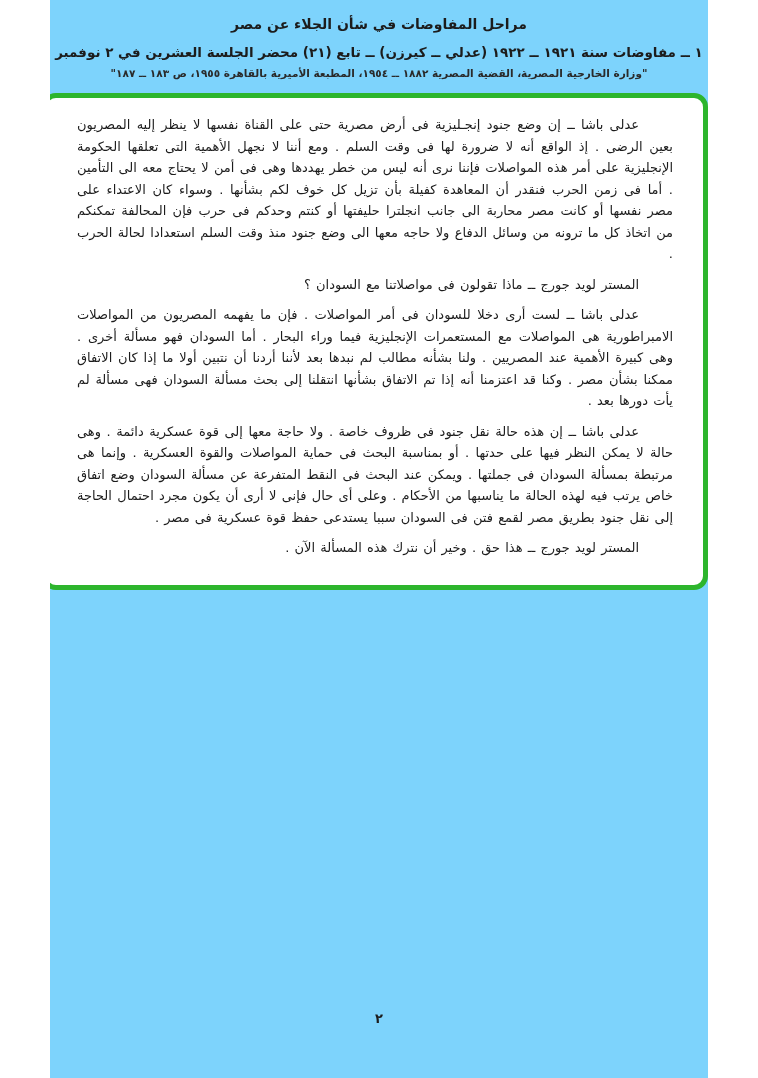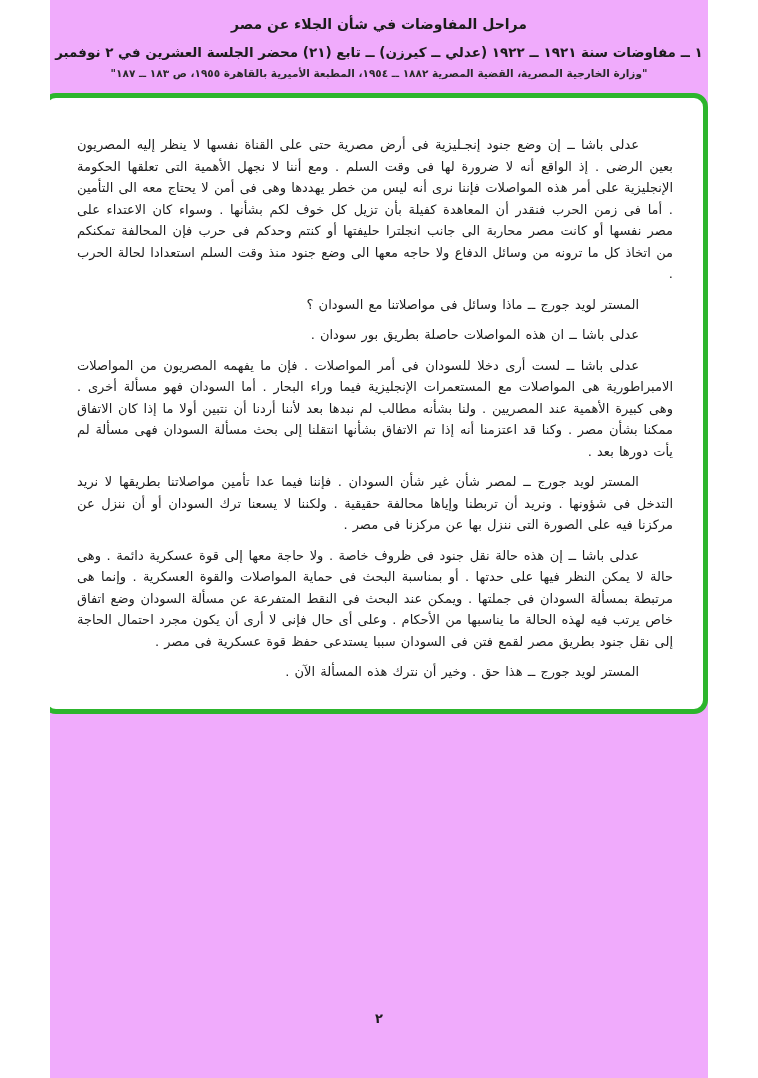--- a/index.html
+++ b/index.html
@@ -5,21 +5,21 @@
   html, body {
     margin: 0;
     padding: 0;
     background: #ffffff;
   }
   .page {
     position: relative;
     width: 658px;
     height: 1078px;
     margin: 0 auto;
-    background: #f0abfc;
+    background: #7dd3fc;
     font-family: "DejaVu Sans", sans-serif;
     color: #1c1c1c;
     direction: rtl;
     overflow: hidden;
   }
   .header {
     padding-top: 16px;
     text-align: center;
   }
   .doc-title {
@@ -37,21 +37,21 @@
     font-weight: bold;
     color: #2a2a2a;
     margin: 0;
   }
   .frame {
     box-sizing: border-box;
     width: 666px;
     margin: 14px auto 0 auto;
     border: 5px solid #2db52d;
     border-radius: 14px;
-    padding: 36px 30px 22px 30px;
+    padding: 16px 30px 22px 30px;
     background: #ffffff;
   }
   .frame p {
     margin: 0 0 9px 0;
     font-size: 13px;
     line-height: 21.5px;
     text-align: justify;
     text-indent: 34px;
     word-spacing: 1px;
   }
@@ -74,23 +74,21 @@
 <div class="page">
 
   <div class="header">
     <h1 class="doc-title">مراحل المفاوضات في شأن الجلاء عن مصر</h1>
     <div class="doc-subtitle">١ ــ مفاوضات سنة ١٩٢١ ــ ١٩٢٢ (عدلي ــ كيرزن) ــ تابع (٢١) محضر الجلسة العشرين في ٢ نوفمبر</div>
     <div class="doc-source">"وزارة الخارجية المصرية، القضية المصرية ١٨٨٢ ــ ١٩٥٤، المطبعة الأميرية بالقاهرة ١٩٥٥، ص ١٨٣ ــ ١٨٧"</div>
   </div>
 
   <div class="frame">
     <p>عدلى باشا ــ إن وضع جنود إنجـليزية فى أرض مصرية حتى على القناة نفسها لا ينظر إليه المصريون بعين الرضى . إذ الواقع أنه لا ضرورة لها فى وقت السلم . ومع أننا لا نجهل الأهمية التى تعلقها الحكومة الإنجليزية على أمر هذه المواصلات فإننا نرى أنه ليس من خطر يهددها وهى فى أمن لا يحتاج معه الى التأمين . أما فى زمن الحرب فنقدر أن المعاهدة كفيلة بأن تزيل كل خوف لكم بشأنها . وسواء كان الاعتداء على مصر نفسها أو كانت مصر محاربة الى جانب انجلترا حليفتها أو كنتم وحدكم فى حرب فإن المحالفة تمكنكم من اتخاذ كل ما ترونه من وسائل الدفاع ولا حاجه معها الى وضع جنود منذ وقت السلم استعدادا لحالة الحرب .</p>
-    <p>المستر لويد جورج ــ ماذا وسائل فى مواصلاتنا مع السودان ؟</p>
-    <p>عدلى باشا ــ ان هذه المواصلات حاصلة بطريق بور سودان .</p>
+    <p>المستر لويد جورج ــ ماذا تقولون فى مواصلاتنا مع السودان ؟</p>
     <p>عدلى باشا ــ لست أرى دخلا للسودان فى أمر المواصلات . فإن ما يفهمه المصريون من المواصلات الامبراطورية هى المواصلات مع المستعمرات الإنجليزية فيما وراء البحار . أما السودان فهو مسألة أخرى . وهى كبيرة الأهمية عند المصريين . ولنا بشأنه مطالب لم نبدها بعد لأننا أردنا أن نتبين أولا ما إذا كان الاتفاق ممكنا بشأن مصر . وكنا قد اعتزمنا أنه إذا تم الاتفاق بشأنها انتقلنا إلى بحث مسألة السودان فهى مسألة لم يأت دورها بعد .</p>
-    <p>المستر لويد جورج ــ لمصر شأن غير شأن السودان . فإننا فيما عدا تأمين مواصلاتنا بطريقها لا نريد التدخل فى شؤونها . ونريد أن تربطنا وإياها محالفة حقيقية . ولكننا لا يسعنا ترك السودان أو أن ننزل عن مركزنا فيه على الصورة التى ننزل بها عن مركزنا فى مصر .</p>
     <p>عدلى باشا ــ إن هذه حالة نقل جنود فى ظروف خاصة . ولا حاجة معها إلى قوة عسكرية دائمة . وهى حالة لا يمكن النظر فيها على حدتها . أو بمناسبة البحث فى حماية المواصلات والقوة العسكرية . وإنما هى مرتبطة بمسألة السودان فى جملتها . ويمكن عند البحث فى النقط المتفرعة عن مسألة السودان وضع اتفاق خاص يرتب فيه لهذه الحالة ما يناسبها من الأحكام . وعلى أى حال فإنى لا أرى أن يكون مجرد احتمال الحاجة إلى نقل جنود بطريق مصر لقمع فتن فى السودان سببا يستدعى حفظ قوة عسكرية فى مصر .</p>
     <p>المستر لويد جورج ــ هذا حق . وخير أن نترك هذه المسألة الآن .</p>
   </div>
 
   <div class="page-number">٢</div>
 
 </div>
 
 </body></html>

